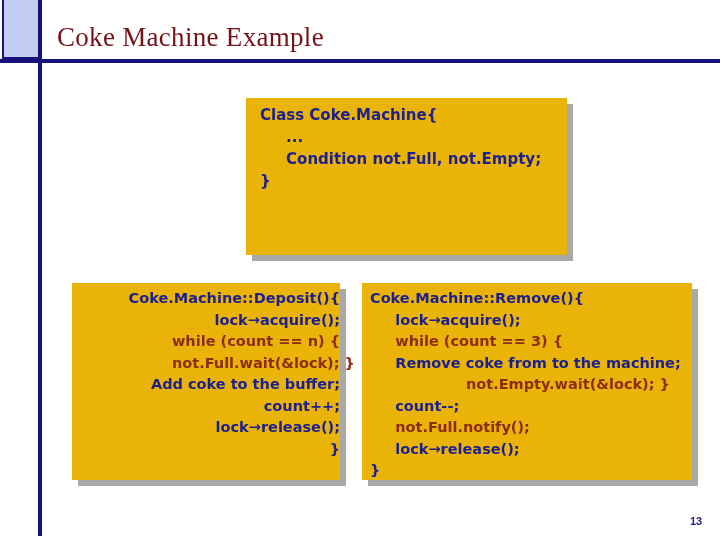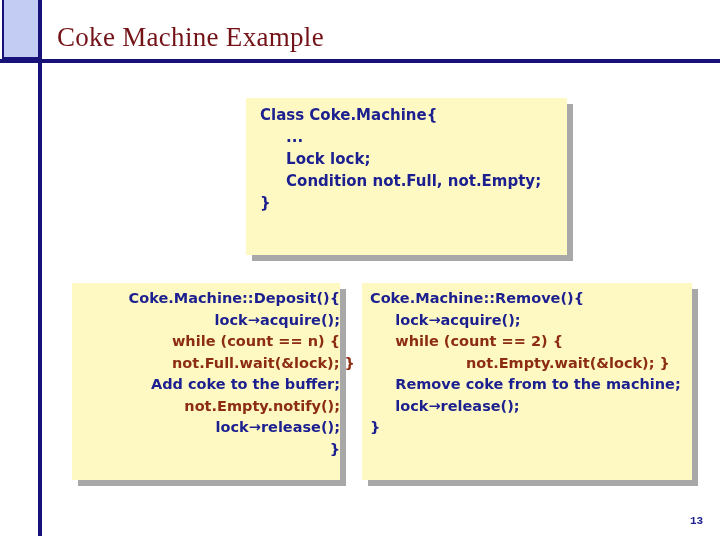--- a/index.html
+++ b/index.html
@@ -61,21 +61,21 @@
     font-family: "Liberation Serif", serif;
     font-size: 27px;
     color: #731318;
     letter-spacing: 0.3px;
     white-space: nowrap;
   }
 
   
   .code-box {
     position: absolute;
-    background: #fef9c3;
+    background: #eab308;
     box-sizing: border-box;
     box-shadow: 6px 6px 0 0 #a8a8a8;
   }
   .code-box .code-line {
     font-family: "DejaVu Sans", sans-serif;
     font-weight: bold;
     font-size: 14.5px;
     line-height: 21.5px;
     white-space: pre;
   }
@@ -105,61 +105,62 @@
     top: 283px;
     width: 330px;
     height: 197px;
     padding: 5px 6px 0 8px;
   }
 
   #slide-number {
     position: absolute;
     left: 690px;
     top: 515px;
-    font-family: Liberation Mono, monospace;
+    font-family: Liberation Sans, sans-serif;
     font-size: 11px;
     font-weight: bold;
     color: #1b1f8f;
   }
 </style>
 </head>
 <body>
 
 <div id="slide">
 
   <div id="deco-square"></div>
   <div id="deco-vline"></div>
   <div id="deco-hline"></div>
 
   <div id="page-title">Coke Machine Example</div>
 
   <div class="code-box" id="box-class">
       <div class="code-line c-blue">Class Coke.Machine{</div>
       <div class="code-line c-blue">     ...</div>
-      <div class="code-line c-blue">     Lock lock;</div>
       <div class="code-line c-blue">     Condition not.Full, not.Empty;</div>
       <div class="code-line c-blue">}</div>
     </div>
 
   <div class="code-box" id="box-deposit">
       <div class="code-line c-blue">Coke.Machine::Deposit(){</div>
       <div class="code-line c-blue">     lock→acquire();</div>
       <div class="code-line c-red">     while (count == n) {</div>
       <div class="code-line c-red">                   not.Full.wait(&amp;lock); }</div>
       <div class="code-line c-blue">     Add coke to the buffer;</div>
-      <div class="code-line c-red">     not.Empty.notify();</div>
+      <div class="code-line c-blue">     count++;</div>
       <div class="code-line c-blue">     lock→release();</div>
       <div class="code-line c-blue">}</div>
     </div>
 
   <div class="code-box" id="box-remove">
       <div class="code-line c-blue">Coke.Machine::Remove(){</div>
       <div class="code-line c-blue">     lock→acquire();</div>
-      <div class="code-line c-red">     while (count == 2) {</div>
+      <div class="code-line c-red">     while (count == 3) {</div>
+      <div class="code-line c-blue">     Remove coke from to the machine;</div>
       <div class="code-line c-red">                   not.Empty.wait(&amp;lock); }</div>
-      <div class="code-line c-blue">     Remove coke from to the machine;</div>
+      <div class="code-line c-blue">     count--;</div>
+      <div class="code-line c-red">     not.Full.notify();</div>
       <div class="code-line c-blue">     lock→release();</div>
       <div class="code-line c-blue">}</div>
     </div>
 
   <div id="slide-number">13</div>
 
 </div>
 
 </body></html>

